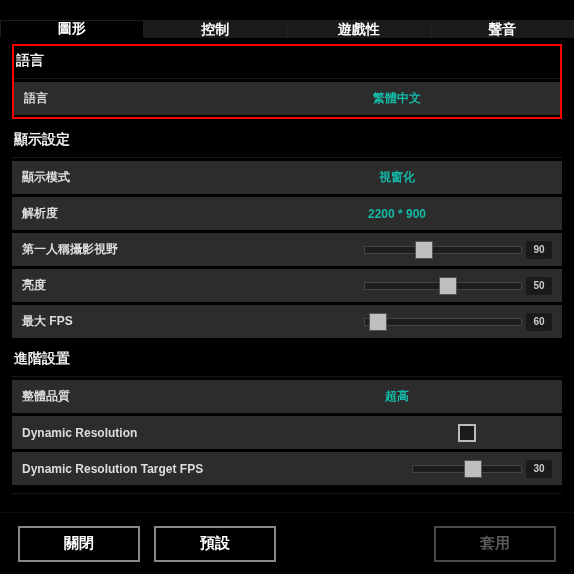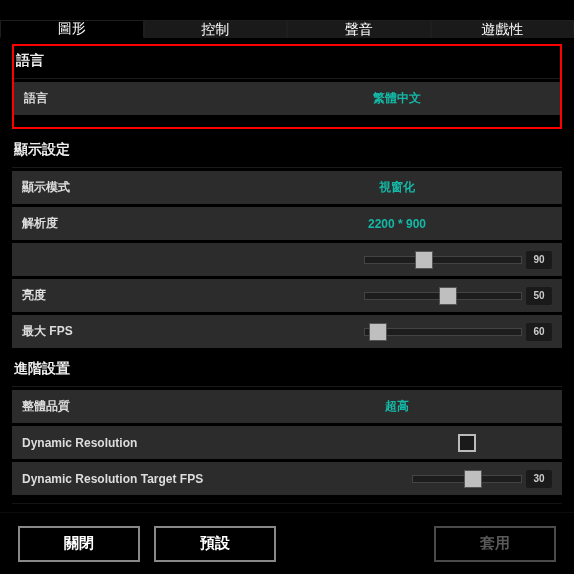--- a/index.html
+++ b/index.html
@@ -16,21 +16,21 @@
     display: flex;
     height: 38px;
     background: #000;
   }
   .tab {
     flex: 1;
     display: flex;
     align-items: center;
     justify-content: center;
     font-size: 14px;
-    font-weight: normal;
+    font-weight: bold;
     color: #fff;
     border: 1px solid #1e1e1e;
     border-bottom: none;
     background: #222;
     cursor: pointer;
     margin-top: 20px;
   }
   .tab.active {
     background: #000;
     border-bottom: 1px solid #000;
@@ -112,21 +112,21 @@
     position: relative;
   }
   .row-checkbox-wrap {
     flex: 1;
     display: flex;
     justify-content: center;
     padding-left: 140px;
   }
   .redbox {
     border: 2px solid #ff0000;
-    padding-bottom: 12px;
+    padding-bottom: 2px;
     margin-top: 3px;
   }
   .redbox .section-header { padding-top: 6px; }
   .bottom-bar {
     position: absolute;
     left: 0; right: 0; bottom: 0;
     height: 62px;
     background: #000;
     display: flex;
     align-items: center;
@@ -153,22 +153,22 @@
     border-color: #4a4a4a;
   }
   .thin-line { height:1px; background:#141414; margin-top:8px; }
 </style>
 </head>
 <body>
 
 <div class="tabs">
   <div class="tab active">圖形</div>
   <div class="tab">控制</div>
+  <div class="tab">遊戲性</div>
   <div class="tab">聲音</div>
-  <div class="tab">遊戲性</div>
 </div>
 
 <div class="body">
 
   <div class="redbox">
     <div class="section-header">語言</div>
     <div class="row">
       <div class="row-label">語言</div>
       <div class="row-value">繁體中文</div>
     </div>
@@ -180,20 +180,21 @@
     <div class="row-label">顯示模式</div>
     <div class="row-value">視窗化</div>
   </div>
 
   <div class="row">
     <div class="row-label">解析度</div>
     <div class="row-value">2200 * 900</div>
   </div>
 
   <div class="row">
+    <div class="row-label">第一人稱攝影視野</div>
     <div class="row-slider-wrap">
       <div class="slider">
         <div class="slider-handle" style="left: 50.4px;"></div>
       </div>
       <div class="slider-badge">90</div>
     </div>
   </div>
 
   <div class="row">
     <div class="row-label">亮度</div>

